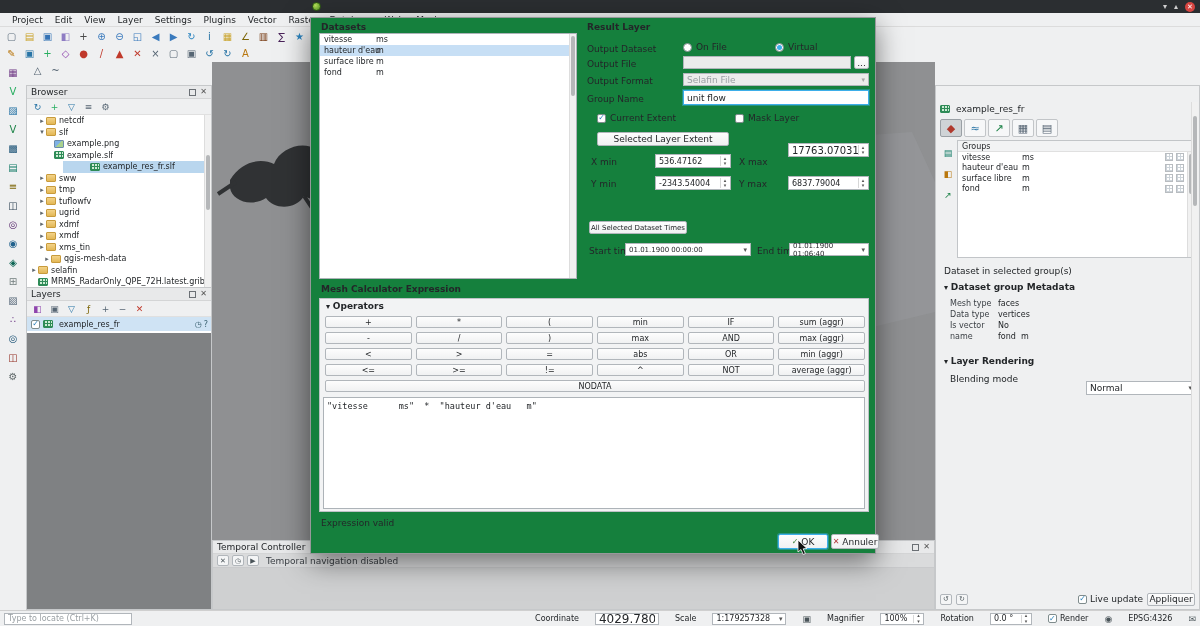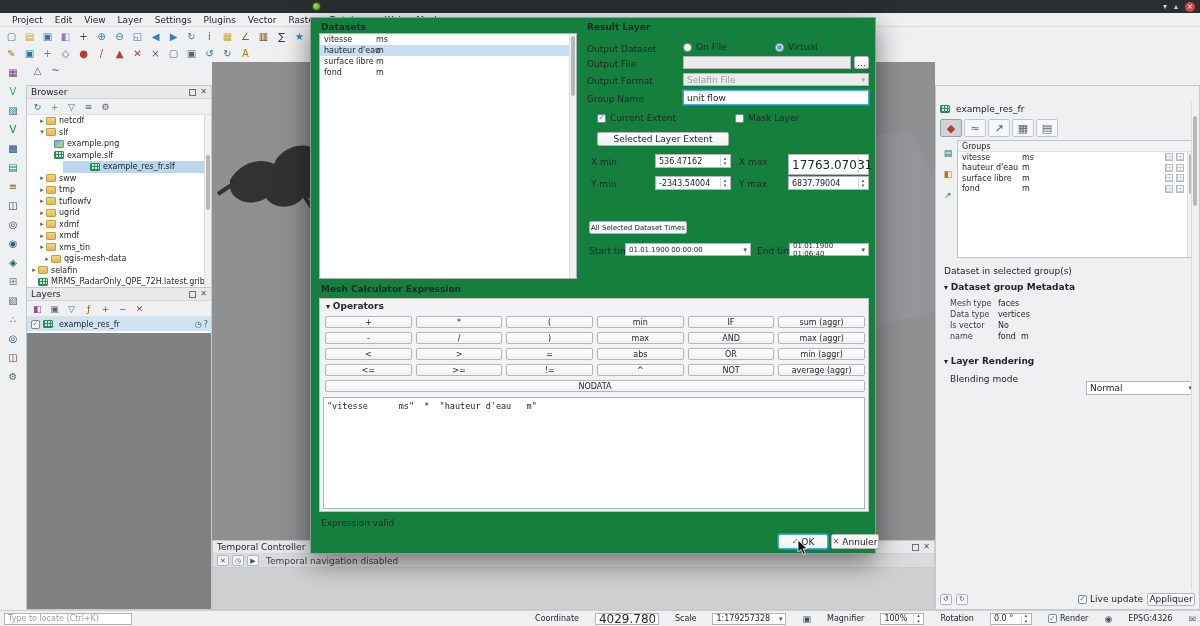--- a/index.html
+++ b/index.html
@@ -632,21 +632,21 @@
   <div class="abs btn" style="left:286px;top:114px;width:132px;height:14px">
     <span>Selected Layer Extent</span>
   </div>
 
   <span class="abs" style="left:280px;top:139px">X min</span>
   <div class="abs field spin" style="left:344px;top:136px;width:76px;height:14px;font-size:8px">
     <span>536.47162</span>
       <span class="arrows"></span>
   </div>
   <span class="abs" style="left:428px;top:139px">X max</span>
-  <div class="abs field spin" style="left:477px;top:136px;width:81px;height:21px;font-size:12px">
+  <div class="abs field spin" style="left:477px;top:125px;width:81px;height:14px;font-size:10px">
     <span>17763.07031</span>
       <span class="arrows"></span>
   </div>
 
   <span class="abs" style="left:280px;top:161px">Y min</span>
   <div class="abs field spin" style="left:344px;top:158px;width:76px;height:14px;font-size:8px">
     <span>-2343.54004</span>
       <span class="arrows"></span>
   </div>
   <span class="abs" style="left:428px;top:161px">Y max</span>

